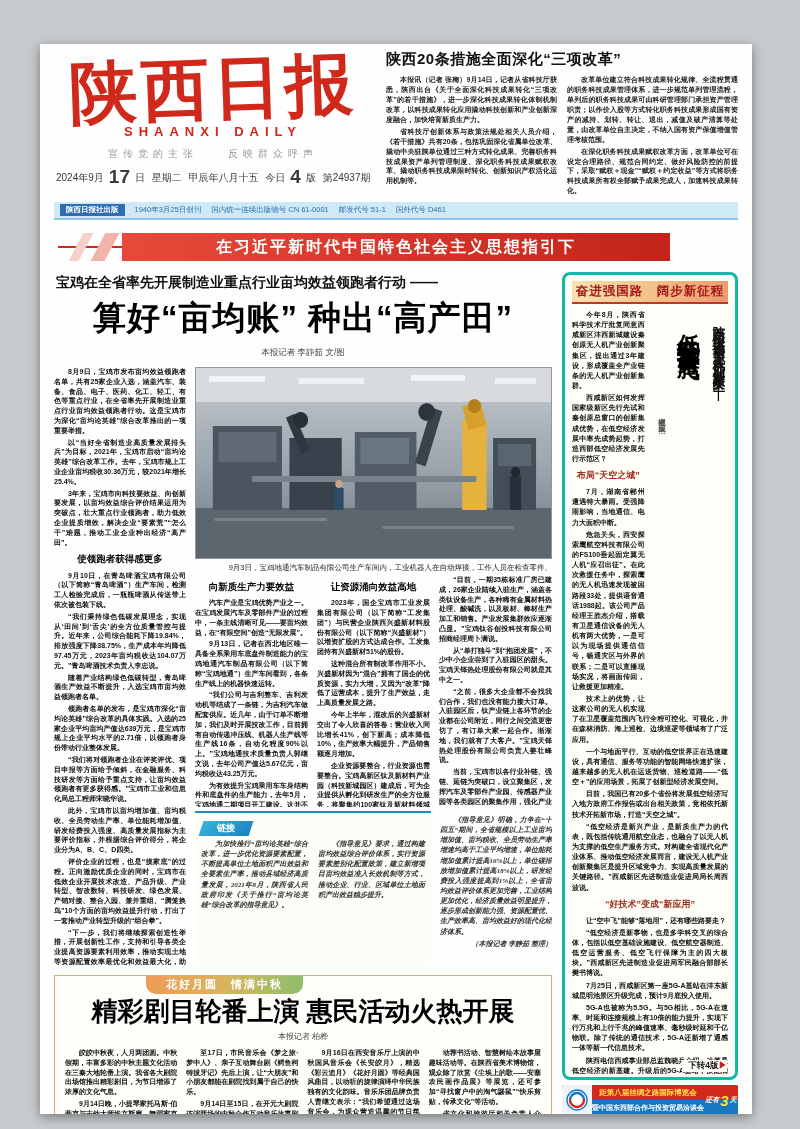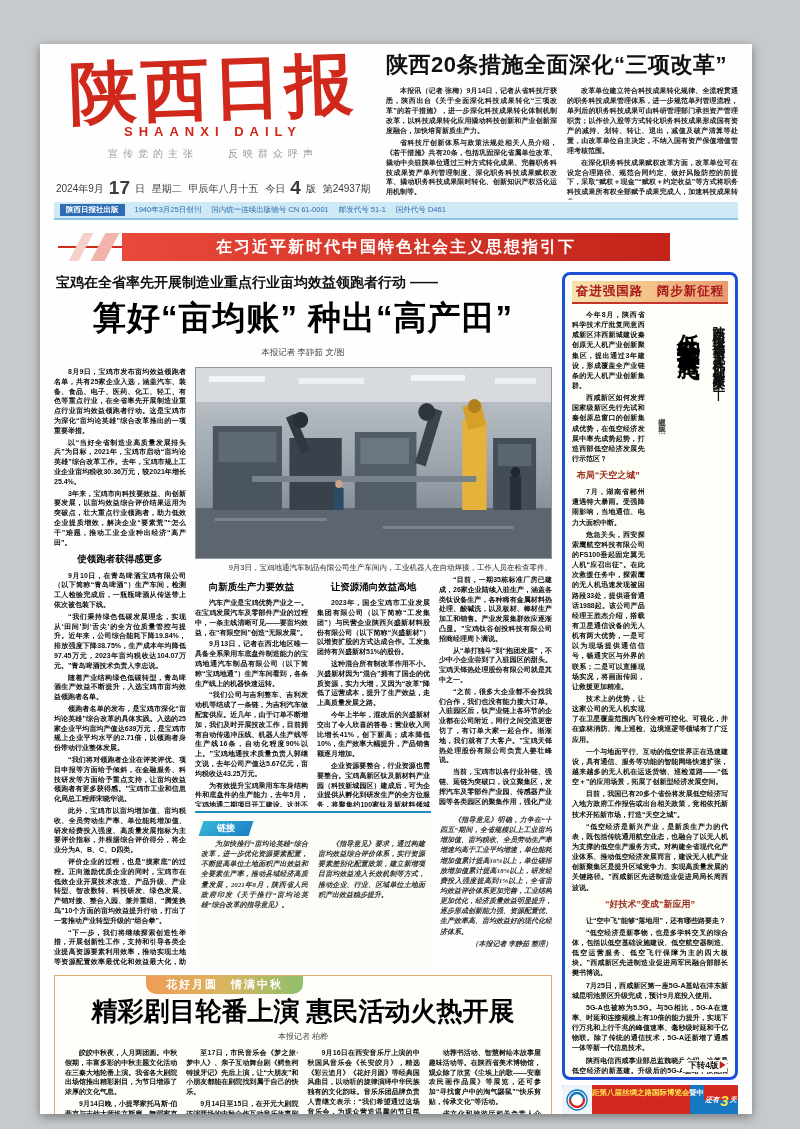--- a/index.html
+++ b/index.html
@@ -6,25 +6,25 @@
   .stage{position:relative;width:800px;height:1129px;}
   .paper{position:absolute;left:40px;top:44px;width:712px;height:1070px;background:#fefefe;box-shadow:0 3px 10px rgba(0,0,0,.4);padding:0 14px;box-sizing:border-box;overflow:hidden;}
   p{margin:0 0 2px 0;text-indent:2em;text-align:justify;font-weight:bold;}
 
   
   .masthead{display:flex;height:156px;overflow:hidden;}
   .mast-left{width:318px;text-align:center;padding-top:10px;flex:none;}
   .mast-title{font-family:"DejaVu Serif",serif;font-weight:bold;font-size:68px;line-height:1.0;color:#d0281a;letter-spacing:4px;transform:rotate(-2deg);white-space:nowrap;}
   .mast-en{color:#d0281a;font-size:13px;letter-spacing:6px;font-weight:bold;margin-top:2px;}
   .mast-slogan{color:#9a9a9a;font-size:10px;letter-spacing:5px;margin-top:8px;}
-  .mast-date{color:#3a3a3a;font-size:10px;margin-top:16px;white-space:nowrap;}
+  .mast-date{color:#3a3a3a;font-size:10px;margin-top:5px;white-space:nowrap;}
   .mast-date .big{font-size:19px;font-weight:bold;vertical-align:-2px;padding:0 1px;}
   .mast-date span{margin:0 2px;}
   .mast-right{flex:1;padding:6px 0 0 14px;overflow:hidden;}
-  .tr-headline{margin:0 0 6px 0;font-size:22px;font-weight:900;color:#111;letter-spacing:.5px;white-space:nowrap;}
+  .tr-headline{margin:0 0 6px 0;font-size:15px;font-weight:900;color:#111;letter-spacing:.5px;white-space:nowrap;}
   .tr-cols{display:flex;gap:10px;}
   .tr-col{flex:1;font-size:7px;line-height:1.42;color:#222;}
 
   
   .pub-band{margin-top:2px;background:#cfe9f7;border-bottom:2px solid #8ec3e2;height:16px;display:flex;align-items:center;gap:10px;font-size:7.5px;color:#2b6ea8;padding:0 6px;}
   .pub-badge{background:#2e6db4;color:#fff;padding:1px 6px;font-weight:bold;text-align:right;}
 
   
   .banner-row{position:relative;height:30px;margin:12px 0 10px 0;display:flex;justify-content:center;align-items:center;}
   .banner-dash{position:absolute;left:4px;top:14px;width:96px;height:2px;background:#cf2a1c;}
@@ -63,35 +63,35 @@
 
   
   .bottom-box{position:relative;border:1px solid #dcac72;margin-top:8px;height:172px;padding:14px 10px 4px 10px;box-sizing:border-box;overflow:hidden;background:#fffefb;}
   .bottom-badge{position:absolute;top:-1px;left:91px;background:linear-gradient(90deg,#f09c56,#d9b45e,#8fbf6d);color:#fff;font-weight:900;font-size:11px;letter-spacing:2px;padding:2px 20px;border-radius:0 0 10px 10px;}
   .bottom-headline{margin:4px 0 2px 0;text-align:center;font-size:26px;font-weight:900;color:#000;white-space:nowrap;}
   .bottom-byline{text-align:center;font-size:8px;color:#444;margin-bottom:6px;}
   .bottom-cols{display:flex;gap:9px;overflow:hidden;}
   .bcol{flex:1;min-width:0;font-size:7px;line-height:1.4;color:#111;}
 
   
-  .sidebar{position:relative;border:3px solid #1d4ed8;border-radius:8px;background:#fffdf8;height:808px;box-sizing:border-box;padding:6px 7px;overflow:hidden;}
+  .sidebar{position:relative;border:3px solid #14b8a6;border-radius:8px;background:#fffdf8;height:808px;box-sizing:border-box;padding:6px 7px;overflow:hidden;}
   .sb-banner{background:linear-gradient(90deg,#f7e3ae,#f2c289,#ea9a70);border-bottom:2px solid #c3342b;color:#a5191b;font-weight:900;font-size:12.5px;letter-spacing:1px;text-align:center;padding:2px 0;margin-bottom:6px;}
   .sb-body{font-size:7px;line-height:1.45;color:#111;}
   .sb-float{float:right;writing-mode:vertical-rl;height:392px;padding:6px 0 0 6px;margin-left:5px;}
   .sb-kicker{font-size:12.5px;font-weight:700;letter-spacing:3px;color:#111;margin-left:5px;}
   .sb-title{font-size:23px;font-weight:900;letter-spacing:3px;color:#000;margin-left:5px;}
   .sb-byline{font-size:7.5px;color:#444;padding-top:96px;}
   .sb-sub{text-align:center;font-weight:900;font-size:9px;color:#9a2d18;margin:5px 0;}
   .sb-continued{position:absolute;right:8px;bottom:5px;background:#fffdf8;font-size:8.5px;font-weight:700;color:#111;padding-left:6px;}
   .sb-continued .arrow{color:#c3241a;}
 
   
   .expo-banner{margin-top:5px;height:30px;display:flex;background:#1778c2;overflow:hidden;border-radius:2px;}
   .expo-logo{width:30px;background:#eef4f8;display:flex;align-items:center;justify-content:center;flex:none;}
-  .expo-lines{flex:1;display:flex;flex-direction:row;min-width:0;}
+  .expo-lines{flex:1;display:flex;flex-direction:column;min-width:0;}
   .expo-line1{background:#d3281e;color:#ffe44d;font-size:7.5px;font-weight:900;text-align:center;line-height:15px;white-space:nowrap;}
   .expo-line2{background:#1778c2;color:#fff;font-size:7px;font-weight:700;text-align:center;line-height:15px;white-space:nowrap;}
   .expo-count{width:34px;flex:none;background:linear-gradient(180deg,#d3281e 50%,#1778c2 50%);color:#fff;font-size:7px;display:flex;align-items:center;justify-content:center;font-style:italic;font-weight:700;}
   .expo-count .num{font-size:15px;color:#ffe44d;font-weight:900;margin:0 1px;}
 </style>
 </head>
 <body>
 
 <div class="stage">
   <div class="paper">

